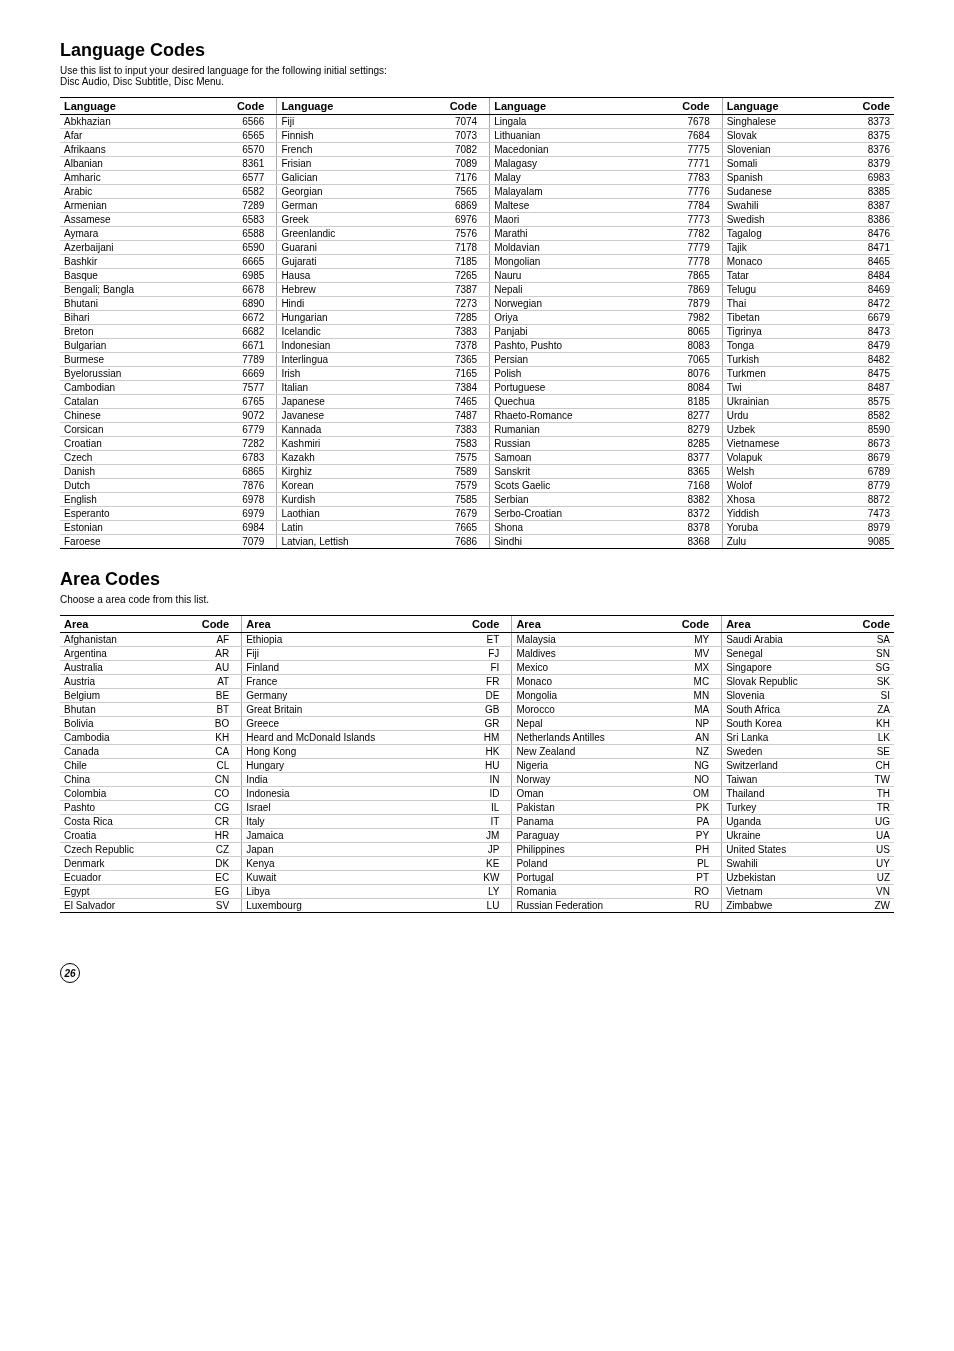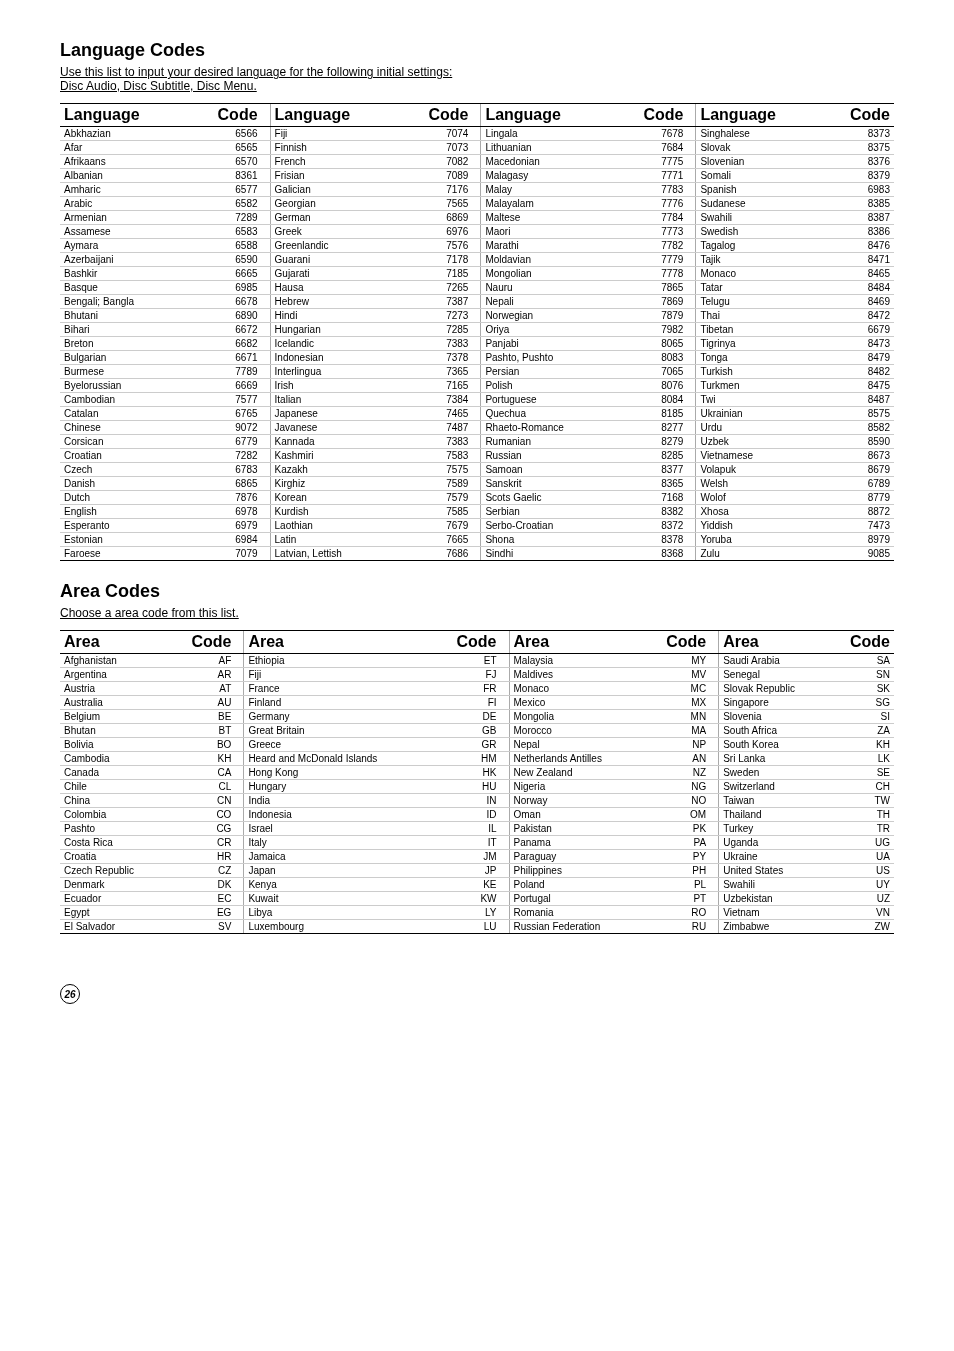--- a/index.html
+++ b/index.html
@@ -12,31 +12,30 @@
       min-height: 1351px;
       padding: 20px 60px;
     }
     .section-title {
       font-size: 18px;
       font-weight: bold;
       margin-bottom: 4px;
       margin-top: 20px;
     }
     .section-desc {
-      font-size: 12px;
+      font-size: 10px;
       margin-bottom: 10px;
       color: #000;
-      text-decoration: underline;
     }
     .table-container {
       width: 100%;
       border-collapse: collapse;
     }
     .table-container th {
-      font-size: 16px;
+      font-size: 11px;
       font-weight: bold;
       border-top: 1.5px solid #000;
       border-bottom: 1px solid #000;
       padding: 2px 4px;
       text-align: left;
       white-space: nowrap;
     }
     .table-container td {
       font-size: 10px;
       padding: 1px 4px;
@@ -461,38 +460,38 @@
           <td>Argentina</td>
           <td>AR</td>
           <td class="divider-col">Fiji</td>
           <td>FJ</td>
           <td class="divider-col">Maldives</td>
           <td>MV</td>
           <td class="divider-col">Senegal</td>
           <td>SN</td>
         </tr>
         <tr>
+          <td>Australia</td>
+          <td>AU</td>
+          <td class="divider-col">Finland</td>
+          <td>FI</td>
+          <td class="divider-col">Mexico</td>
+          <td>MX</td>
+          <td class="divider-col">Singapore</td>
+          <td>SG</td>
+        </tr>
+        <tr>
           <td>Austria</td>
           <td>AT</td>
           <td class="divider-col">France</td>
           <td>FR</td>
           <td class="divider-col">Monaco</td>
           <td>MC</td>
           <td class="divider-col">Slovak Republic</td>
           <td>SK</td>
-        </tr>
-        <tr>
-          <td>Australia</td>
-          <td>AU</td>
-          <td class="divider-col">Finland</td>
-          <td>FI</td>
-          <td class="divider-col">Mexico</td>
-          <td>MX</td>
-          <td class="divider-col">Singapore</td>
-          <td>SG</td>
         </tr>
         <tr>
           <td>Belgium</td>
           <td>BE</td>
           <td class="divider-col">Germany</td>
           <td>DE</td>
           <td class="divider-col">Mongolia</td>
           <td>MN</td>
           <td class="divider-col">Slovenia</td>
           <td>SI</td>

